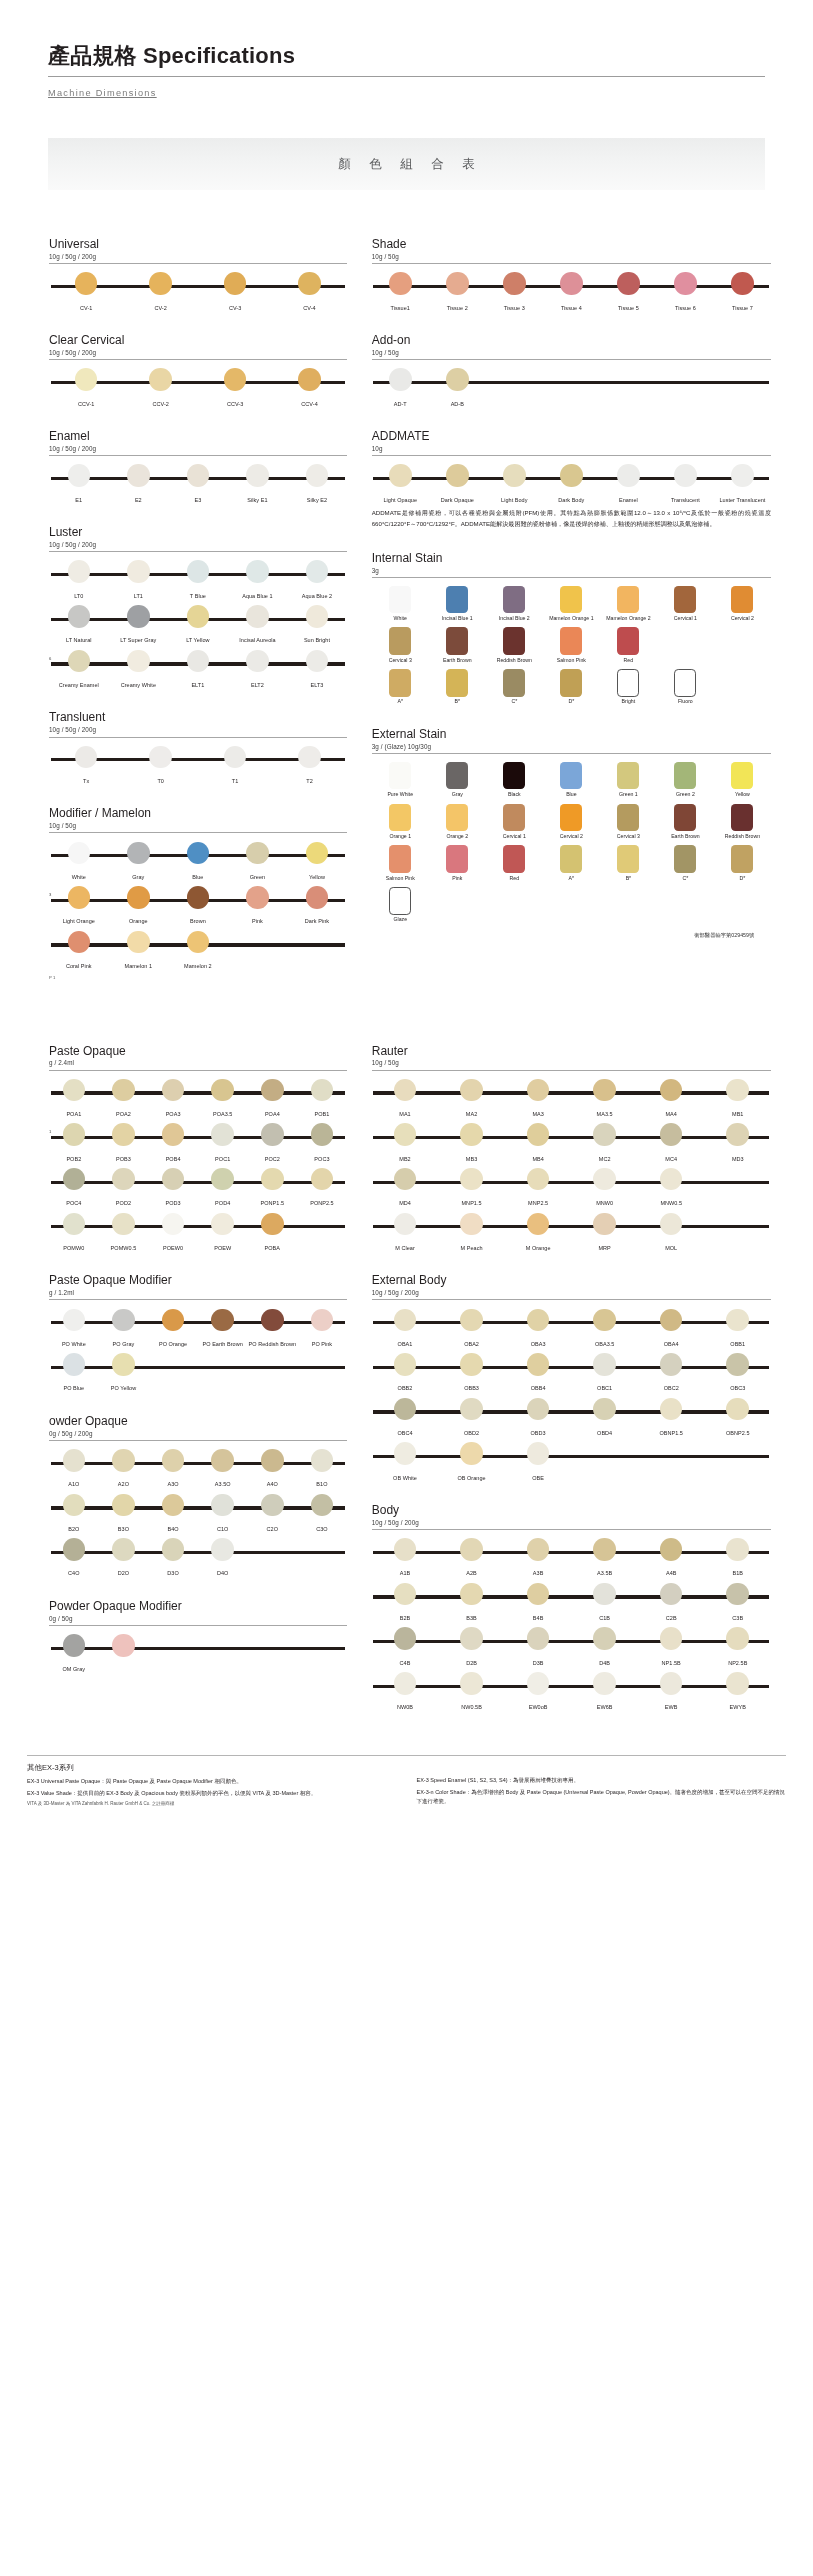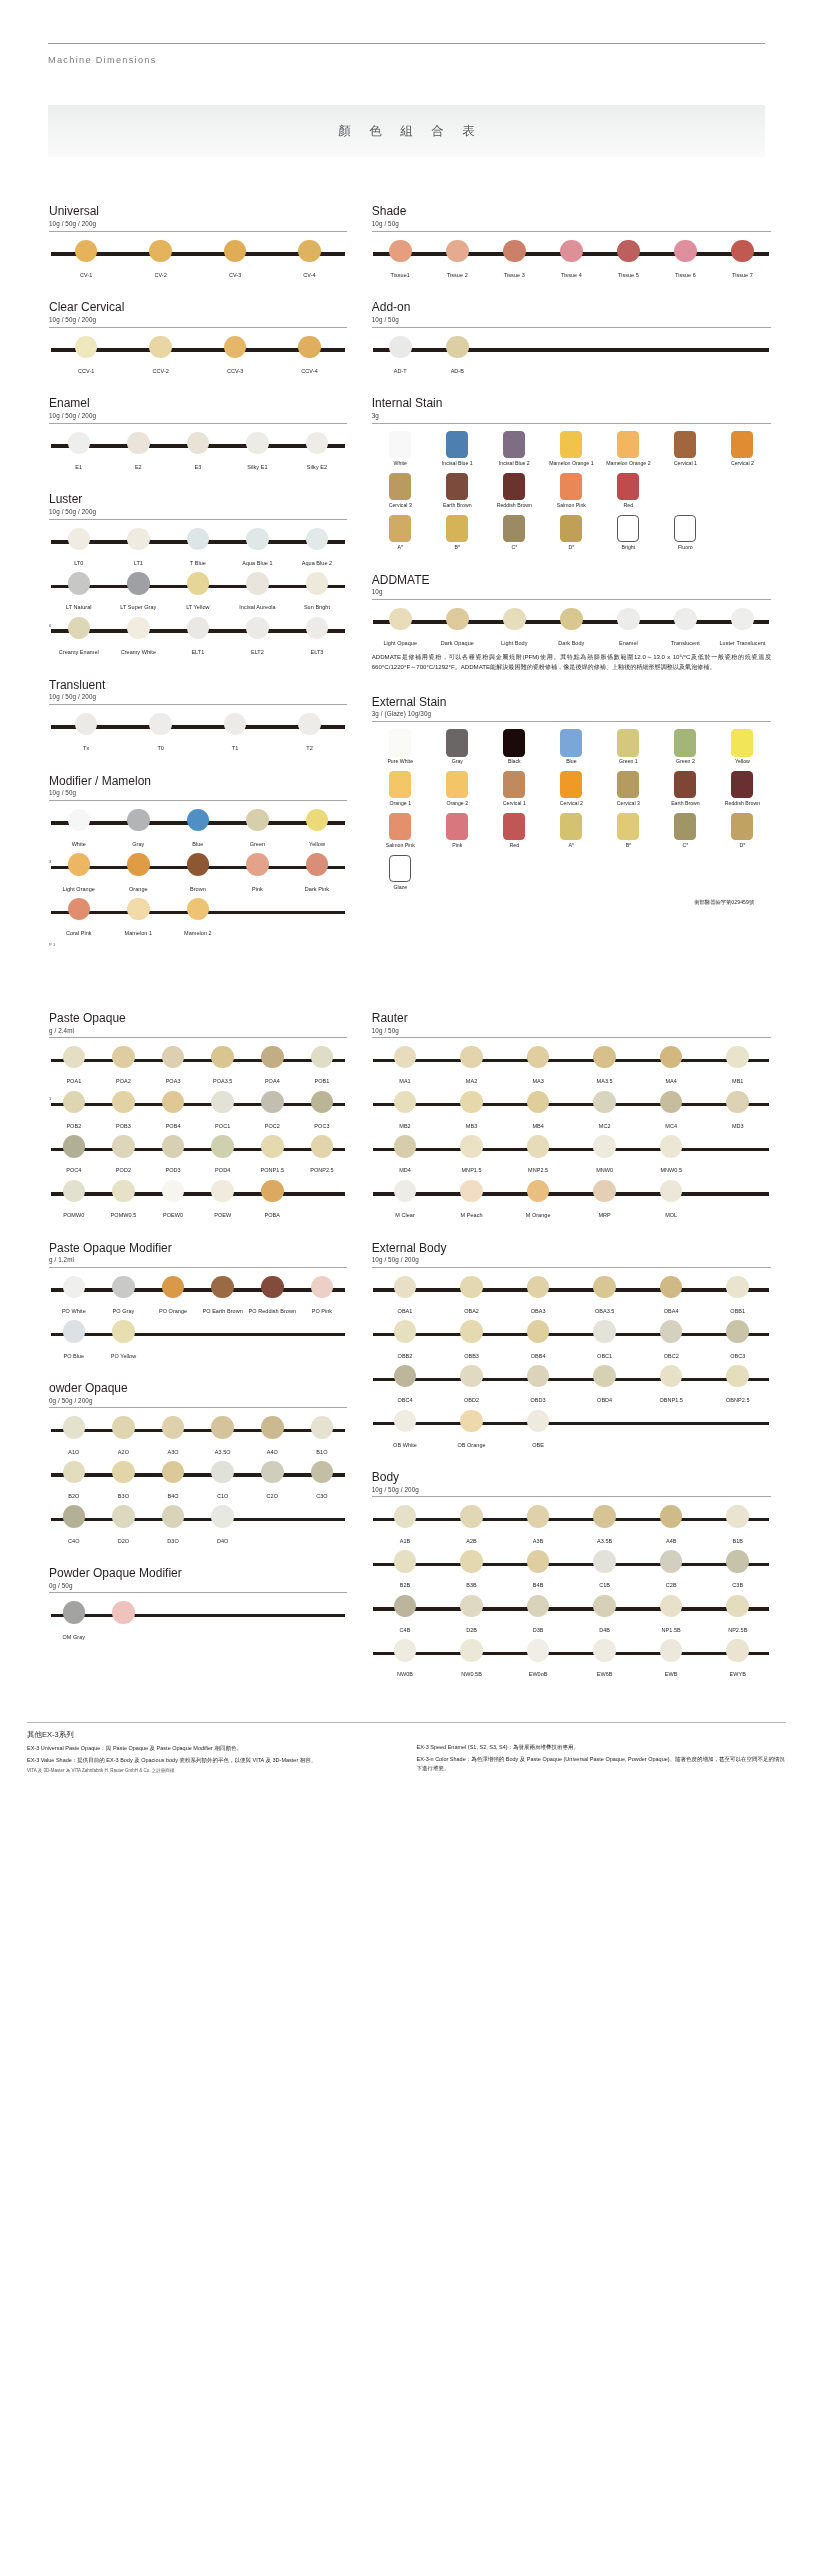--- a/index.html
+++ b/index.html
@@ -29,20 +29,21 @@
     height: 0.8px;
     background: #9c9c9c;
     width: 100%;
     margin: 0 0 11.7px 0;
   }
   .page-subtitle {
     font-size: 9.2px;
     color: #7c7c7c;
     letter-spacing: 1.3px;
     margin: 0;
+    text-decoration: underline;
   }
 
   
   .banner {
     margin: 40px 48px 0 48px;
     height: 52px;
     background: linear-gradient(180deg, #eceded 0%, #f2f3f3 40%, #fafafa 100%);
     display: flex;
     align-items: center;
     justify-content: center;
@@ -221,20 +222,21 @@
     font-size: 4.5px;
     color: #555;
     line-height: 1.5;
     margin: 2.5px 0 0 0;
   }
 </style>
 </head>
 <body>
 
 <div class="page-head">
+  <h1 class="page-title">產品規格 Specifications</h1>
   <div class="title-rule"></div>
   <p class="page-subtitle">Machine Dimensions</p>
 </div>
 
 <div class="banner">
   <div class="banner-title">顏 色 組 合 表</div>
 </div>
 
 <div class="board">
   <div class="cols">
@@ -616,117 +618,20 @@
               <div class="bead-lbl">AD-B</div>
               <div class="bead-lbl"></div>
               <div class="bead-lbl"></div>
               <div class="bead-lbl"></div>
               <div class="bead-lbl"></div>
               <div class="bead-lbl"></div>
             </div>
           </div>
         </div>
         <div class="sec">
-          <h2 class="sec-title">Internal Stain</h2>
-          <div class="sec-sub">3g</div>
-          <div class="sec-rule"></div>
-          <div class="chip-grid">
-            <div class="chip-row">
-              <div class="chip-cell">
-                <div class="chip" style="background: rgb(248, 248, 248);"></div>
-                <div class="chip-lbl">White</div>
-              </div>
-              <div class="chip-cell">
-                <div class="chip" style="background: rgb(77, 127, 176);"></div>
-                <div class="chip-lbl">Incisal Blue 1</div>
-              </div>
-              <div class="chip-cell">
-                <div class="chip" style="background: rgb(127, 109, 131);"></div>
-                <div class="chip-lbl">Incisal Blue 2</div>
-              </div>
-              <div class="chip-cell">
-                <div class="chip" style="background: rgb(240, 195, 75);"></div>
-                <div class="chip-lbl">Mamelon Orange 1</div>
-              </div>
-              <div class="chip-cell">
-                <div class="chip" style="background: rgb(242, 181, 96);"></div>
-                <div class="chip-lbl">Mamelon Orange 2</div>
-              </div>
-              <div class="chip-cell">
-                <div class="chip" style="background: rgb(162, 102, 60);"></div>
-                <div class="chip-lbl">Cervical 1</div>
-              </div>
-              <div class="chip-cell">
-                <div class="chip" style="background: rgb(224, 140, 51);"></div>
-                <div class="chip-lbl">Cervical 2</div>
-              </div>
-            </div>
-            <div class="chip-row">
-              <div class="chip-cell">
-                <div class="chip" style="background: rgb(185, 155, 95);"></div>
-                <div class="chip-lbl">Cervical 3</div>
-              </div>
-              <div class="chip-cell">
-                <div class="chip" style="background: rgb(124, 75, 59);"></div>
-                <div class="chip-lbl">Earth Brown</div>
-              </div>
-              <div class="chip-cell">
-                <div class="chip" style="background: rgb(107, 51, 46);"></div>
-                <div class="chip-lbl">Reddish Brown</div>
-              </div>
-              <div class="chip-cell">
-                <div class="chip" style="background: rgb(234, 135, 87);"></div>
-                <div class="chip-lbl">Salmon Pink</div>
-              </div>
-              <div class="chip-cell">
-                <div class="chip" style="background: rgb(190, 76, 78);"></div>
-                <div class="chip-lbl">Red</div>
-              </div>
-              <div class="chip-cell empty">
-                <div class="chip" style="background: transparent;"></div>
-                <div class="chip-lbl"></div>
-              </div>
-              <div class="chip-cell empty">
-                <div class="chip" style="background: transparent;"></div>
-                <div class="chip-lbl"></div>
-              </div>
-            </div>
-            <div class="chip-row">
-              <div class="chip-cell">
-                <div class="chip" style="background: rgb(207, 171, 99);"></div>
-                <div class="chip-lbl">A*</div>
-              </div>
-              <div class="chip-cell">
-                <div class="chip" style="background: rgb(212, 180, 87);"></div>
-                <div class="chip-lbl">B*</div>
-              </div>
-              <div class="chip-cell">
-                <div class="chip" style="background: rgb(154, 139, 99);"></div>
-                <div class="chip-lbl">C*</div>
-              </div>
-              <div class="chip-cell">
-                <div class="chip" style="background: rgb(192, 160, 85);"></div>
-                <div class="chip-lbl">D*</div>
-              </div>
-              <div class="chip-cell">
-                <div class="chip outline"></div>
-                <div class="chip-lbl">Bright</div>
-              </div>
-              <div class="chip-cell">
-                <div class="chip outline"></div>
-                <div class="chip-lbl">Fluoro</div>
-              </div>
-              <div class="chip-cell empty">
-                <div class="chip" style="background: transparent;"></div>
-                <div class="chip-lbl"></div>
-              </div>
-            </div>
-          </div>
-        </div>
-        <div class="sec">
           <h2 class="sec-title">ADDMATE</h2>
           <div class="sec-sub">10g</div>
           <div class="sec-rule"></div>
           <div class="rowgroup">
             <div class="bead-row">
               <div class="bead-bar"></div>
               <div class="beads">
                 <div class="bead-cell">
                   <div class="bead" style="background: rgb(232, 220, 186);"></div>
                 </div>
@@ -754,20 +659,117 @@
               <div class="bead-lbl">Light Opaque</div>
               <div class="bead-lbl">Dark Opaque</div>
               <div class="bead-lbl">Light Body</div>
               <div class="bead-lbl">Dark Body</div>
               <div class="bead-lbl">Enamel</div>
               <div class="bead-lbl">Translucent</div>
               <div class="bead-lbl">Luster Translucent</div>
             </div>
           </div>
           <p class="body-cn">ADDMATE是修補用瓷粉，可以各種瓷粉與金屬燒附(PFM)使用。其特點為熱膨脹係數範圍12.0～13.0 x 10⁶/°C及低於一般瓷粉的燒瓷溫度660°C/1220°F～700°C/1292°F。ADDMATE能解決最困難的瓷粉修補，像是後焊的修補、上釉後的精細形態調整以及氣泡修補。</p>
+        </div>
+        <div class="sec">
+          <h2 class="sec-title">Internal Stain</h2>
+          <div class="sec-sub">3g</div>
+          <div class="sec-rule"></div>
+          <div class="chip-grid">
+            <div class="chip-row">
+              <div class="chip-cell">
+                <div class="chip" style="background: rgb(248, 248, 248);"></div>
+                <div class="chip-lbl">White</div>
+              </div>
+              <div class="chip-cell">
+                <div class="chip" style="background: rgb(77, 127, 176);"></div>
+                <div class="chip-lbl">Incisal Blue 1</div>
+              </div>
+              <div class="chip-cell">
+                <div class="chip" style="background: rgb(127, 109, 131);"></div>
+                <div class="chip-lbl">Incisal Blue 2</div>
+              </div>
+              <div class="chip-cell">
+                <div class="chip" style="background: rgb(240, 195, 75);"></div>
+                <div class="chip-lbl">Mamelon Orange 1</div>
+              </div>
+              <div class="chip-cell">
+                <div class="chip" style="background: rgb(242, 181, 96);"></div>
+                <div class="chip-lbl">Mamelon Orange 2</div>
+              </div>
+              <div class="chip-cell">
+                <div class="chip" style="background: rgb(162, 102, 60);"></div>
+                <div class="chip-lbl">Cervical 1</div>
+              </div>
+              <div class="chip-cell">
+                <div class="chip" style="background: rgb(224, 140, 51);"></div>
+                <div class="chip-lbl">Cervical 2</div>
+              </div>
+            </div>
+            <div class="chip-row">
+              <div class="chip-cell">
+                <div class="chip" style="background: rgb(185, 155, 95);"></div>
+                <div class="chip-lbl">Cervical 3</div>
+              </div>
+              <div class="chip-cell">
+                <div class="chip" style="background: rgb(124, 75, 59);"></div>
+                <div class="chip-lbl">Earth Brown</div>
+              </div>
+              <div class="chip-cell">
+                <div class="chip" style="background: rgb(107, 51, 46);"></div>
+                <div class="chip-lbl">Reddish Brown</div>
+              </div>
+              <div class="chip-cell">
+                <div class="chip" style="background: rgb(234, 135, 87);"></div>
+                <div class="chip-lbl">Salmon Pink</div>
+              </div>
+              <div class="chip-cell">
+                <div class="chip" style="background: rgb(190, 76, 78);"></div>
+                <div class="chip-lbl">Red</div>
+              </div>
+              <div class="chip-cell empty">
+                <div class="chip" style="background: transparent;"></div>
+                <div class="chip-lbl"></div>
+              </div>
+              <div class="chip-cell empty">
+                <div class="chip" style="background: transparent;"></div>
+                <div class="chip-lbl"></div>
+              </div>
+            </div>
+            <div class="chip-row">
+              <div class="chip-cell">
+                <div class="chip" style="background: rgb(207, 171, 99);"></div>
+                <div class="chip-lbl">A*</div>
+              </div>
+              <div class="chip-cell">
+                <div class="chip" style="background: rgb(212, 180, 87);"></div>
+                <div class="chip-lbl">B*</div>
+              </div>
+              <div class="chip-cell">
+                <div class="chip" style="background: rgb(154, 139, 99);"></div>
+                <div class="chip-lbl">C*</div>
+              </div>
+              <div class="chip-cell">
+                <div class="chip" style="background: rgb(192, 160, 85);"></div>
+                <div class="chip-lbl">D*</div>
+              </div>
+              <div class="chip-cell">
+                <div class="chip outline"></div>
+                <div class="chip-lbl">Bright</div>
+              </div>
+              <div class="chip-cell">
+                <div class="chip outline"></div>
+                <div class="chip-lbl">Fluoro</div>
+              </div>
+              <div class="chip-cell empty">
+                <div class="chip" style="background: transparent;"></div>
+                <div class="chip-lbl"></div>
+              </div>
+            </div>
+          </div>
         </div>
         <div class="sec">
           <h2 class="sec-title">External Stain</h2>
           <div class="sec-sub">3g / (Glaze) 10g/30g</div>
           <div class="sec-rule"></div>
           <div class="chip-grid">
             <div class="chip-row">
               <div class="chip-cell">
                 <div class="chip" style="background: rgb(250, 250, 247);"></div>
                 <div class="chip-lbl">Pure White</div>

